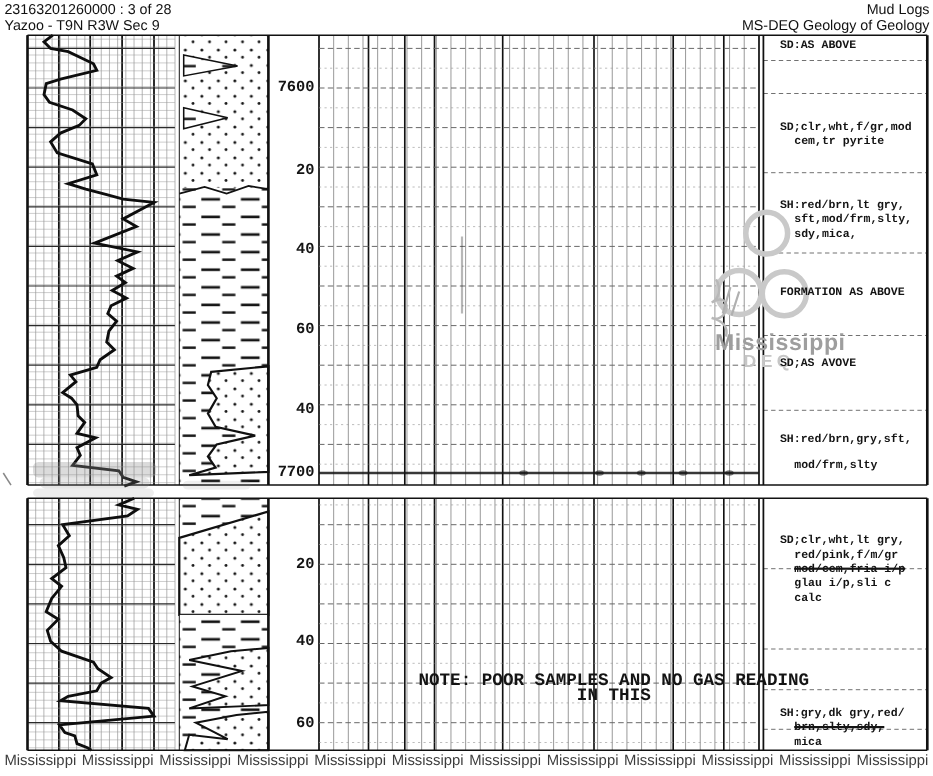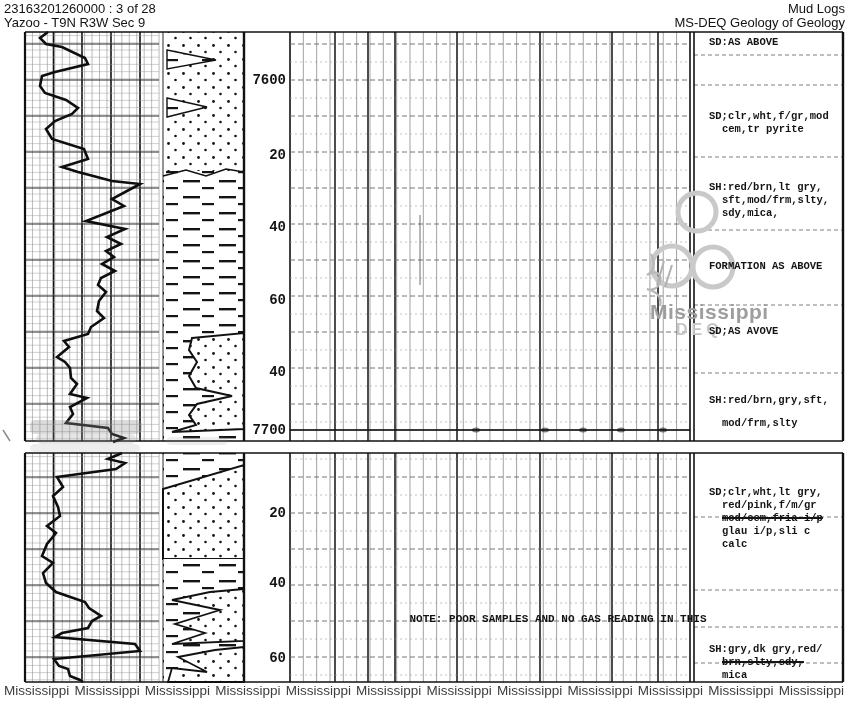--- a/index.html
+++ b/index.html
@@ -10,21 +10,21 @@
   svg.log{position:absolute;left:0;top:0;z-index:1;}
   .wm-city{position:absolute;left:650px;top:300px;font-size:21px;font-weight:700;color:#9e9e9e;
            letter-spacing:.5px;z-index:2;}
   .wm-deq{position:absolute;left:676px;top:321px;font-size:16px;font-weight:700;color:#c6c6c6;
           letter-spacing:4px;z-index:2;}
   .depth{position:absolute;left:248px;width:38px;text-align:right;font-size:14px;z-index:3;}
   .desc{position:absolute;left:697px;width:146px;font-size:10.5px;line-height:13px;z-index:3;margin-left:12px;}
   .desc .ind{padding-left:13px;}
   .struck{text-decoration:line-through;text-decoration-thickness:2px;}
   .note{position:absolute;left:368px;width:380px;top:613px;text-align:center;
-        font-size:11px;line-height:12.5px;z-index:3;}
+        font-size:16px;line-height:12.5px;z-index:3;}
   .wmrow{position:absolute;top:683px;left:0;width:848px;display:flex;justify-content:space-between;
          padding:0 4px;box-sizing:border-box;color:#3d3d3d;font-size:13.5px;z-index:3;}
 </style>
 </head>
 <body>
 
 <div class="page">
 
   <div class="hdr" style="top:1px;left:4px;">23163201260000 : 3 of 28</div>
   <div class="hdr" style="top:15px;left:4px;">Yazoo - T9N R3W Sec 9</div>

